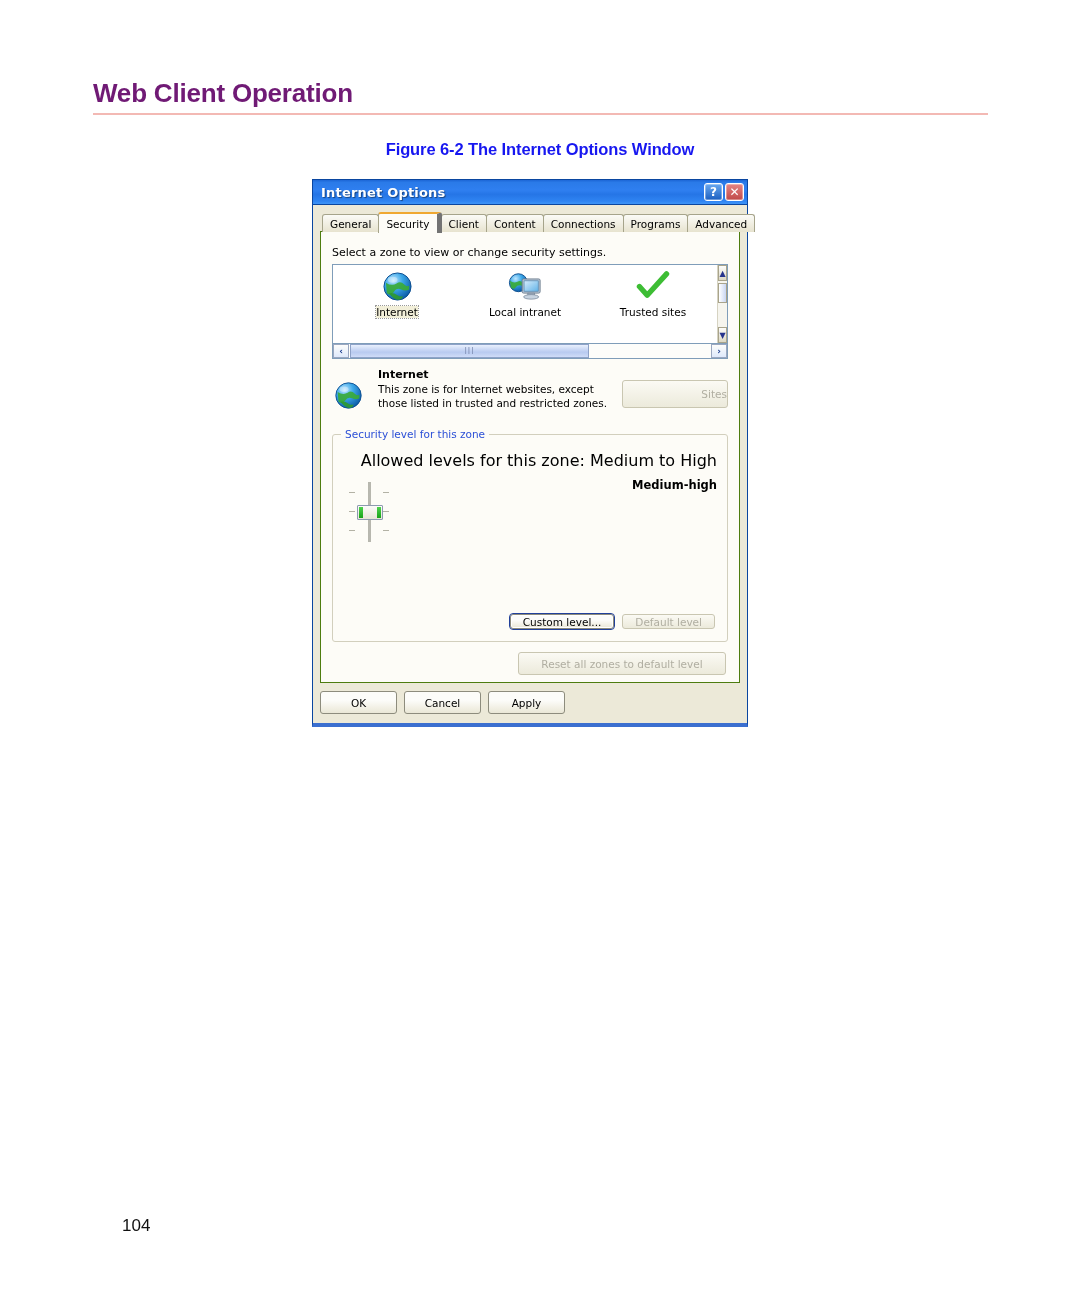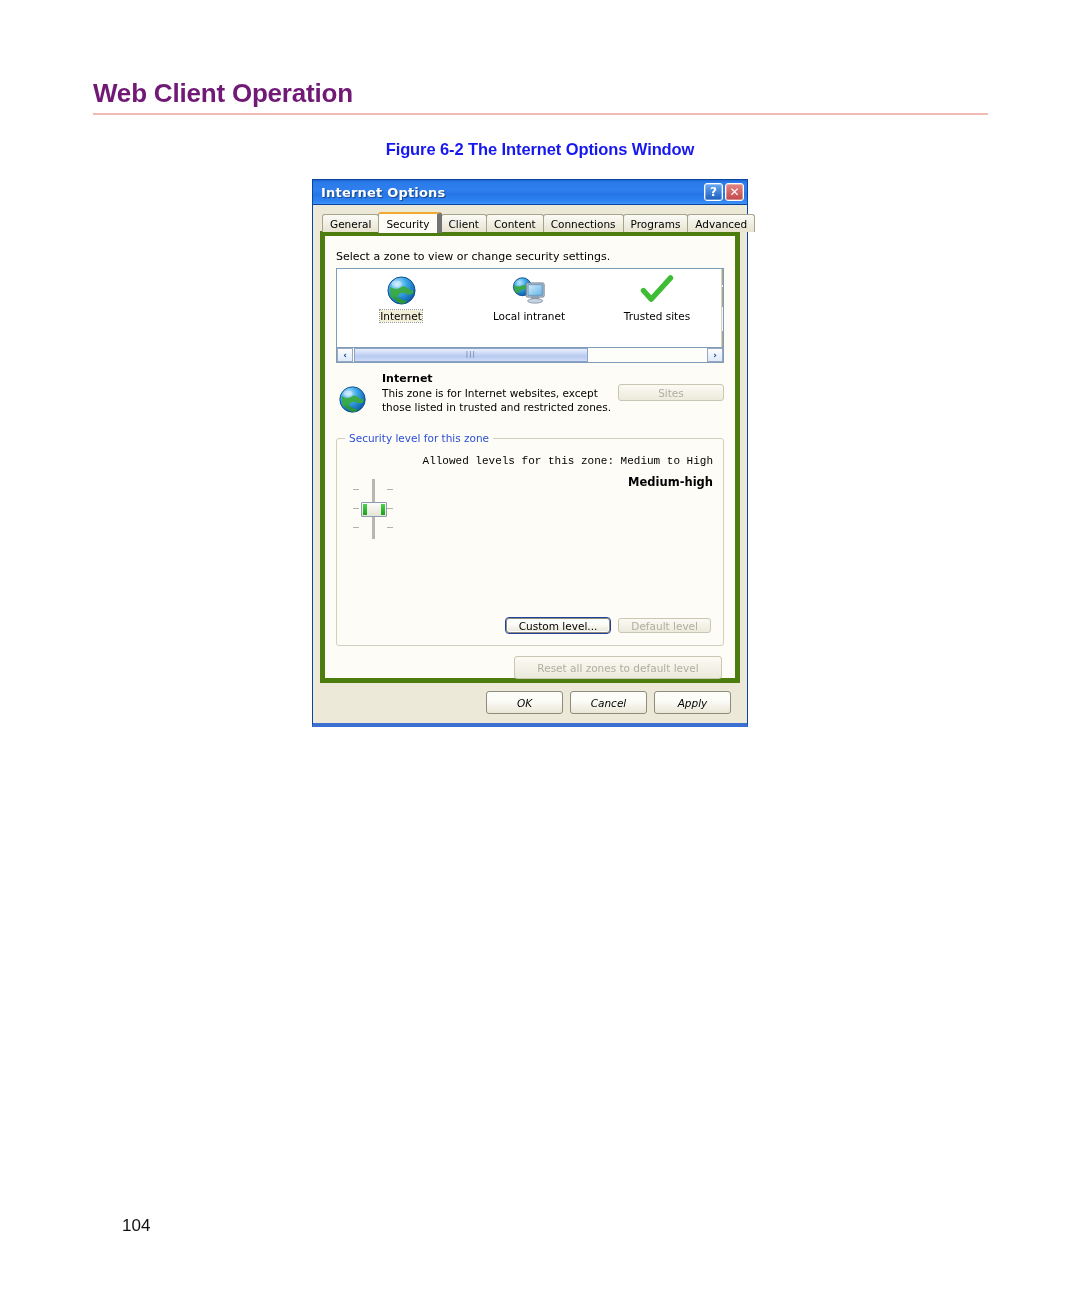--- a/index.html
+++ b/index.html
@@ -137,21 +137,21 @@
     background: #fdfcf7;
     border-top: 2px solid #f0a830;
     border-left: 1px solid #a6a48b;
     border-right: 5px solid #737373;
     line-height: 18px;
     position: relative;
     z-index: 3;
     margin-bottom: -1px;
   }
   .tab-panel {
-    border: 5px solid #4d7c0f;
+    border: 1px solid #4d7c0f;
     background: #fdfcf7;
     margin-top: -1px;
     height: 452px;
     padding: 14px 11px 16px 11px;
     position: relative;
     z-index: 1;
   }
 
   
   .zone-prompt { font-size: 11px; margin-bottom: 5px; color: #000; }
@@ -228,49 +228,49 @@
     display: flex;
     margin-top: 8px;
     padding-left: 2px;
   }
   .zone-desc-icon { width: 44px; padding-top: 14px; }
   .zone-desc-text { flex: 1; padding-top: 1px; }
   .zone-desc-title { font-weight: bold; font-size: 11px; margin-bottom: 2px; }
   .zone-desc-body { font-size: 10.5px; line-height: 13.5px; }
   .sites-btn {
     width: 106px;
-    height: 17px;
+    height: 28px;
     margin-top: 13px;
     background: linear-gradient(to bottom, #fbfaf4, #eceadb);
     border: 1px solid #c6c3ae;
     border-radius: 3px;
     color: #b0aea1;
     font-size: 10.5px;
-    display: flex; align-items: center; justify-content: center;
+    display: flex; align-items: center; justify-content: flex-end;
   }
 
   
   .group {
     margin-top: 22px;
     border: 1px solid #d2cfbd;
     border-radius: 3px;
     position: relative;
     padding: 14px 10px 10px 10px;
     height: 208px;
     text-align: right;
   }
   .group-legend {
     position: absolute;
     top: -7px; left: 8px;
     background: #fdfcf7;
     padding: 0 4px;
     color: #2b4fd6;
     font-size: 10.5px;
   }
-  .allowed-levels { font-size: 11px; margin: 2px 0 8px 6px; font-family: Liberation Mono, monospace; }
+  .allowed-levels { font-size: 16px; margin: 2px 0 8px 6px; }
   .level-row { display: flex; gap: 6px; }
   .slider {
     width: 44px;
     height: 68px;
     position: relative;
     margin-left: 4px;
     flex: none;
   }
   .slider-track {
     position: absolute;
@@ -339,24 +339,23 @@
     display: flex;
     justify-content: flex-end;
     margin-top: 10px;
     padding-right: 2px;
   }
   .reset-btn { width: 208px; height: 23px; }
 
   
   .dialog-footer {
     display: flex;
-    justify-content: flex-end;
+    justify-content: flex-start;
     gap: 7px;
     padding: 8px 9px 0 0;
-    font-style: italic;
   }
   .footer-btn { width: 77px; height: 23px; }
 </style>
 </head>
 <body>
 
 <div class="page-header">
   <h1>Web Client Operation</h1>
   <div class="header-rule"></div>
 </div>

